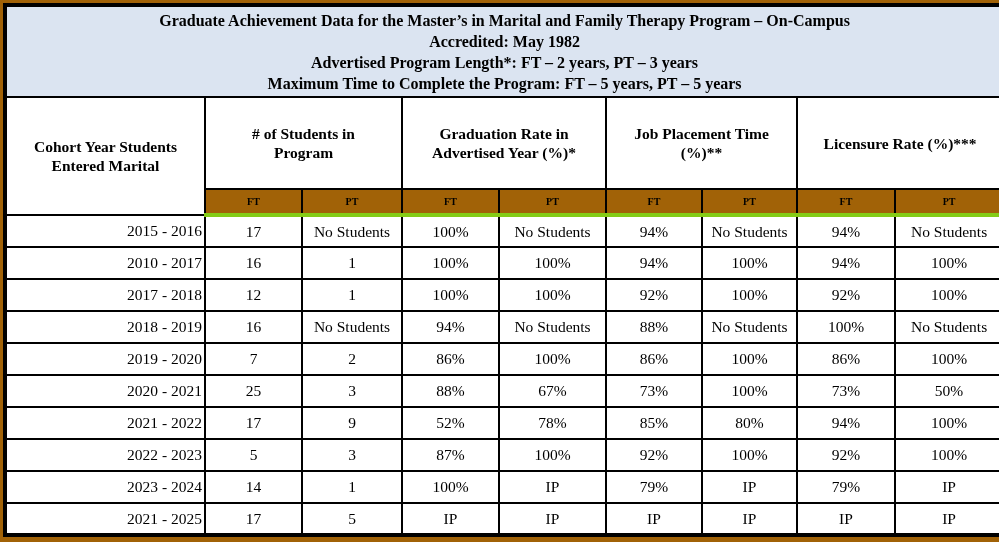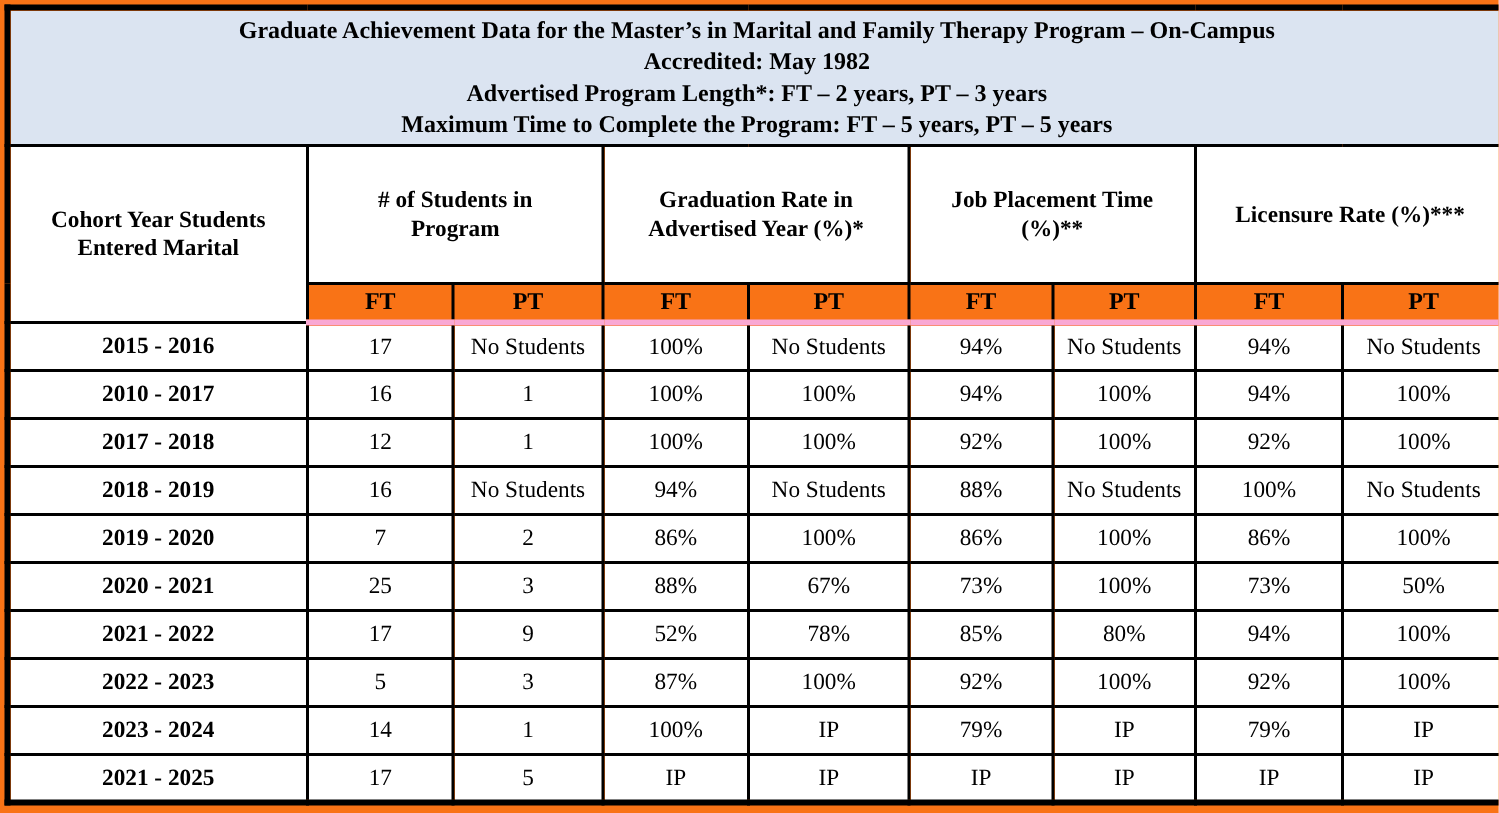--- a/index.html
+++ b/index.html
@@ -3,21 +3,21 @@
 <meta charset="utf-8">
 <style>
   html, body {
     margin: 0;
     padding: 0;
     background: #ffffff;
   }
   .page {
     width: 999px;
     height: 542px;
-    background: #f97316;
+    background: #a16207;
     box-sizing: border-box;
     padding: 3px 3px 0 3px;
     font-family: "Liberation Serif", "DejaVu Serif", serif;
     color: #000000;
   }
   table.achievement {
     width: 993px;
     height: 534px;
     border-collapse: collapse;
     table-layout: fixed;
@@ -50,31 +50,32 @@
     background: #ffffff;
   }
   th.cohort-head {
     font-size: 15.5px;
     line-height: 20px;
   }
   
   tr.sub-row th {
     height: 26px;
     font-weight: bold;
-    font-size: 16px;
-    border-bottom: 4px solid #f9a8d4;
+    font-size: 10px;
+    border-bottom: 4px solid #84cc16;
   }
   
   tbody.data td {
     height: 28px;
     font-size: 15.5px;
     background: #ffffff;
   }
   tbody.data td.year {
-    font-weight: bold;
+    font-weight: normal;
+    text-align: right;
   }
   .group-label { display: inline-block; max-width: 160px; }
 </style>
 </head>
 <body>
 
 <div class="page">
   <table class="achievement">
     <colgroup>
       <col style="width:200px">

